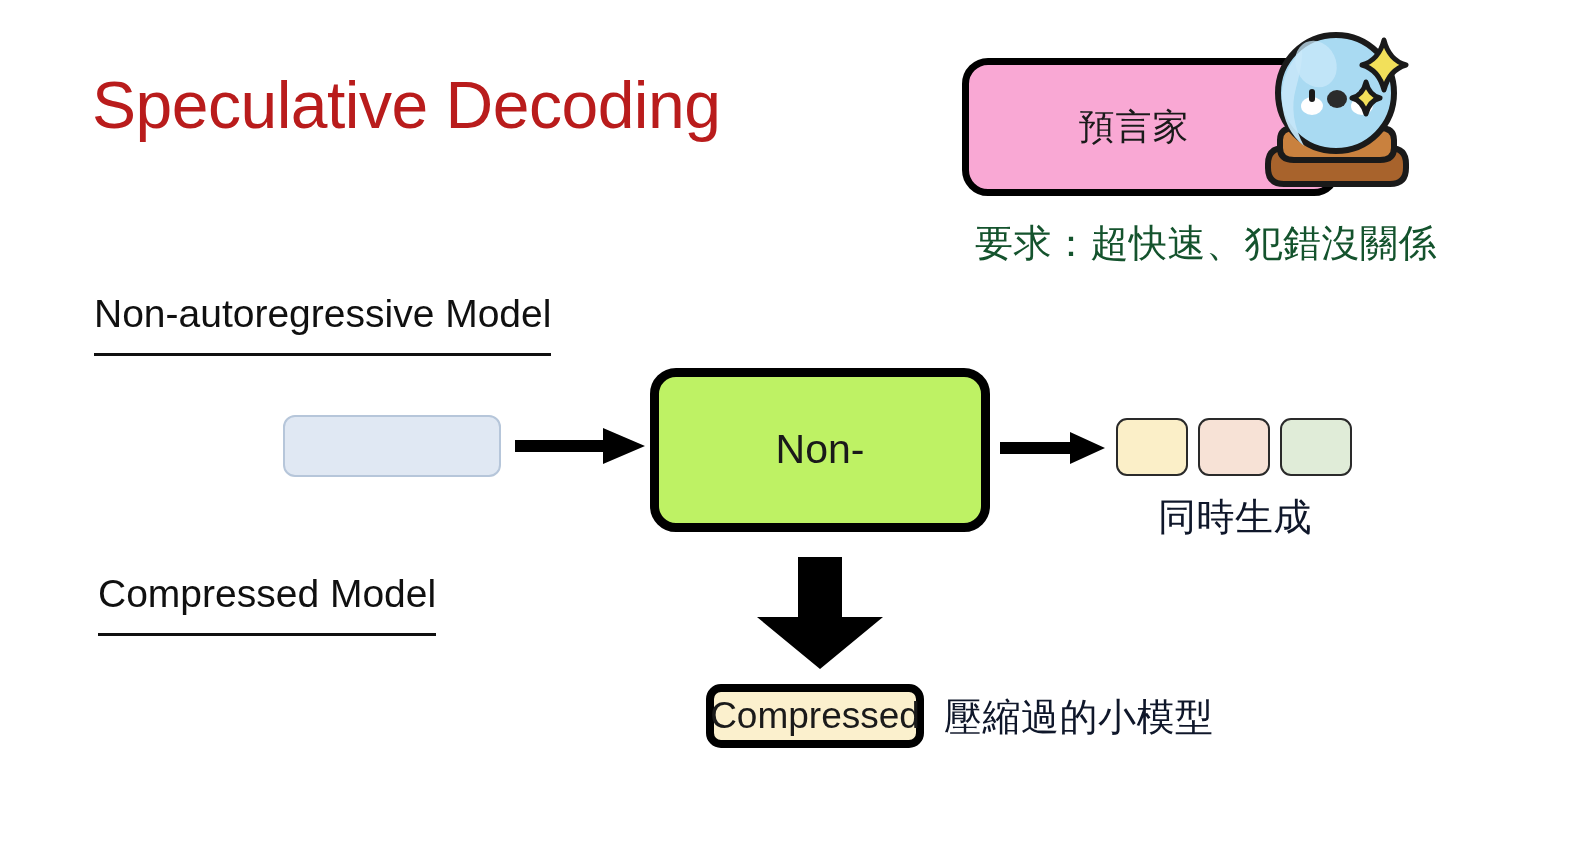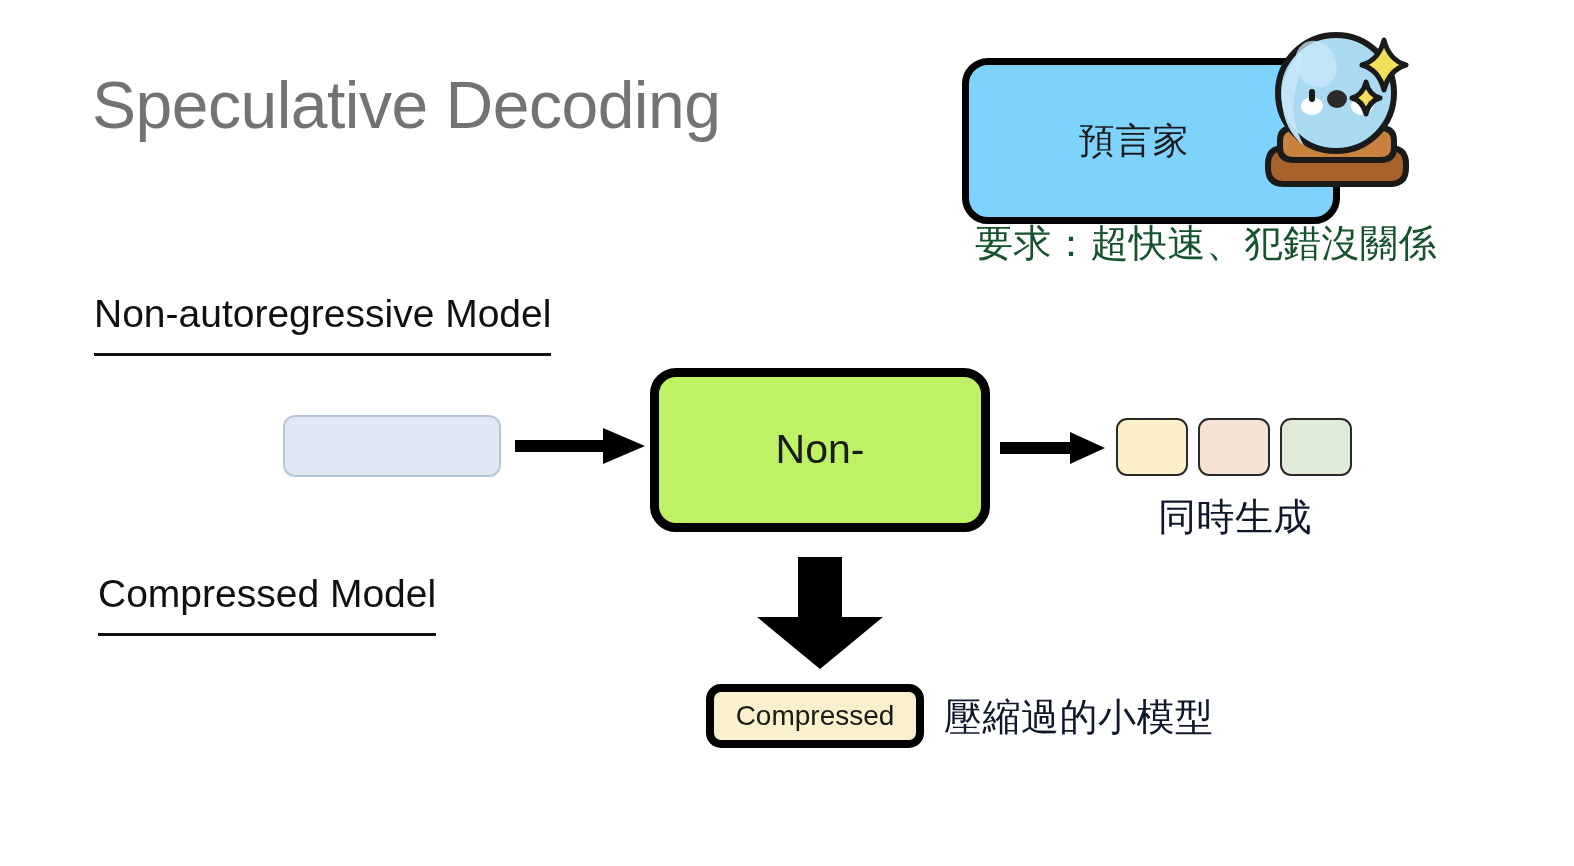--- a/index.html
+++ b/index.html
@@ -23,33 +23,33 @@
   }
 
   
   .title {
     position: absolute;
     left: 92px;
     top: 68px;
     font-size: 66px;
     font-weight: 300;
     letter-spacing: -0.5px;
-    color: #737373;
+    color: #b91c1c;
     white-space: nowrap;
     line-height: 1.15;
   }
 
   
   .callout {
     position: absolute;
     left: 962px;
     top: 58px;
     width: 378px;
-    height: 166px;
-    background: #7dd3fc;
+    height: 138px;
+    background: #f9a8d4;
     border: 7px solid #000000;
     border-radius: 26px;
     box-sizing: border-box;
   }
   .callout-label {
     position: absolute;
     left: 0;
     top: 0;
     width: 100%;
     height: 100%;
@@ -189,21 +189,21 @@
     height: 64px;
     background: #fbf0cd;
     border: 8px solid #000000;
     border-radius: 15px;
     box-sizing: border-box;
     display: flex;
     align-items: center;
     justify-content: center;
   }
   .compressed-label {
-    font-size: 28px;
+    font-size: 37px;
     color: #1a1a1a;
     white-space: nowrap;
   }
   .compressed-caption {
     position: absolute;
     left: 944px;
     top: 692px;
     font-size: 38px;
     color: #0f172a;
     white-space: nowrap;

